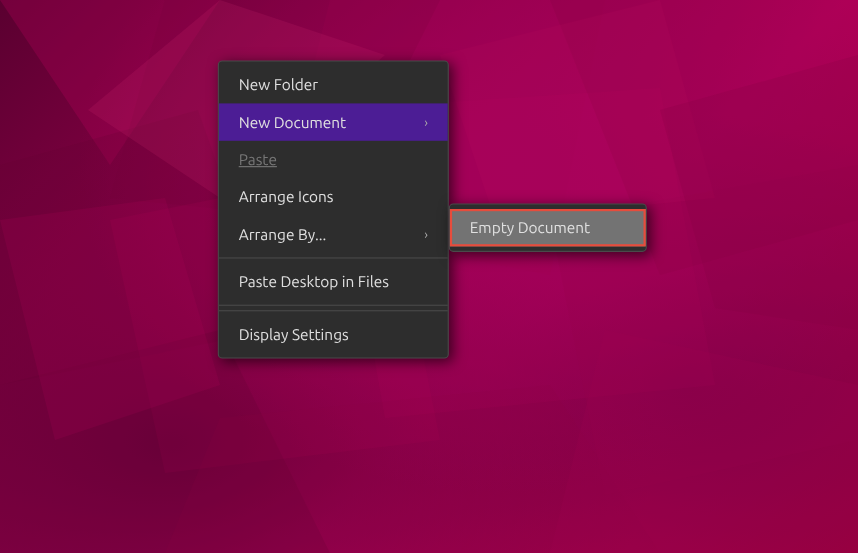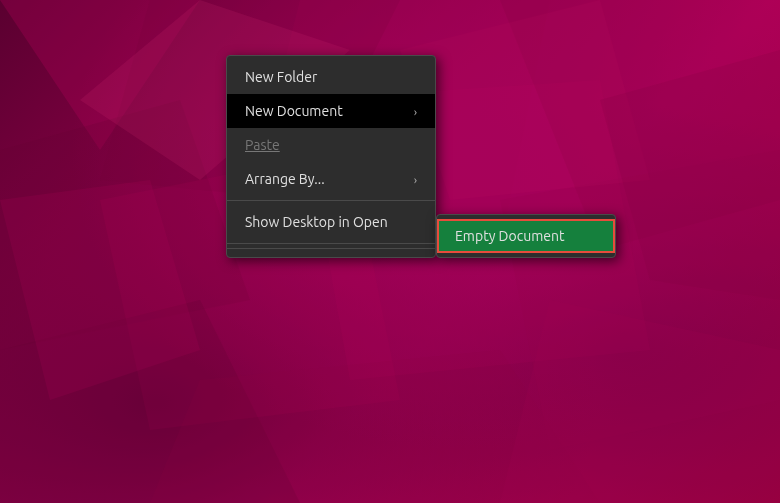--- a/index.html
+++ b/index.html
@@ -33,22 +33,21 @@
       height: 100%;
       z-index: 1;
     }
 
     .context-menu-wrapper {
       position: absolute;
       top: 55px;
       left: 198px;
       z-index: 10;
       display: flex;
-      align-items: flex-end;
-      margin-left: 28px;
+      align-items: center;
     }
 
     .context-menu {
       background: #2d2d2d;
       border: 1px solid #4a4a4a;
       border-radius: 4px;
       min-width: 210px;
       box-shadow: 3px 3px 12px rgba(0,0,0,0.6);
       padding: 4px 0;
       color: #e0e0e0;
@@ -60,21 +59,21 @@
       cursor: pointer;
       display: flex;
       align-items: center;
       justify-content: space-between;
       white-space: nowrap;
       color: #e0e0e0;
       user-select: none;
     }
 
     .menu-item.active {
-      background: #000000;
+      background: #4c1d95;
       gap: 32px;
     }
 
     .menu-item.disabled {
       color: #777;
       cursor: default;
       text-decoration: underline;
     }
 
     .menu-separator {
@@ -104,21 +103,21 @@
     .submenu-item {
       padding: 9px 18px;
       cursor: pointer;
       display: flex;
       align-items: center;
       color: #e0e0e0;
       user-select: none;
     }
 
     .submenu-item.highlighted {
-      background: #15803d;
+      background: #737373;
       outline: 2px solid #e74c3c;
       outline-offset: -2px;
     }
 
   </style>
 </head>
 <body>
 
 <div class="desktop-bg"></div>
 
@@ -152,39 +151,45 @@
     <div class="menu-item active">
       <span>New Document</span>
       <span class="chevron">›</span>
     </div>
 
     <div class="menu-item disabled">
       <span>Paste</span>
     </div>
 
 
+    <div class="menu-item">
+      <span>Arrange Icons</span>
+    </div>
 
     <div class="menu-item">
       <span>Arrange By...</span>
       <span class="chevron">›</span>
     </div>
 
     <div class="menu-separator"></div>
 
     <div class="menu-item">
-      <span>Show Desktop in Open</span>
+      <span>Paste Desktop in Files</span>
     </div>
 
 
     <div class="menu-separator"></div>
 
 
     <div class="menu-separator"></div>
 
 
+    <div class="menu-item">
+      <span>Display Settings</span>
+    </div>
 
   </div>
 
   <div class="submenu" style="margin-top: 33px;">
     <div class="submenu-item highlighted">
       <span>Empty Document</span>
     </div>
   </div>
 
 </div>

